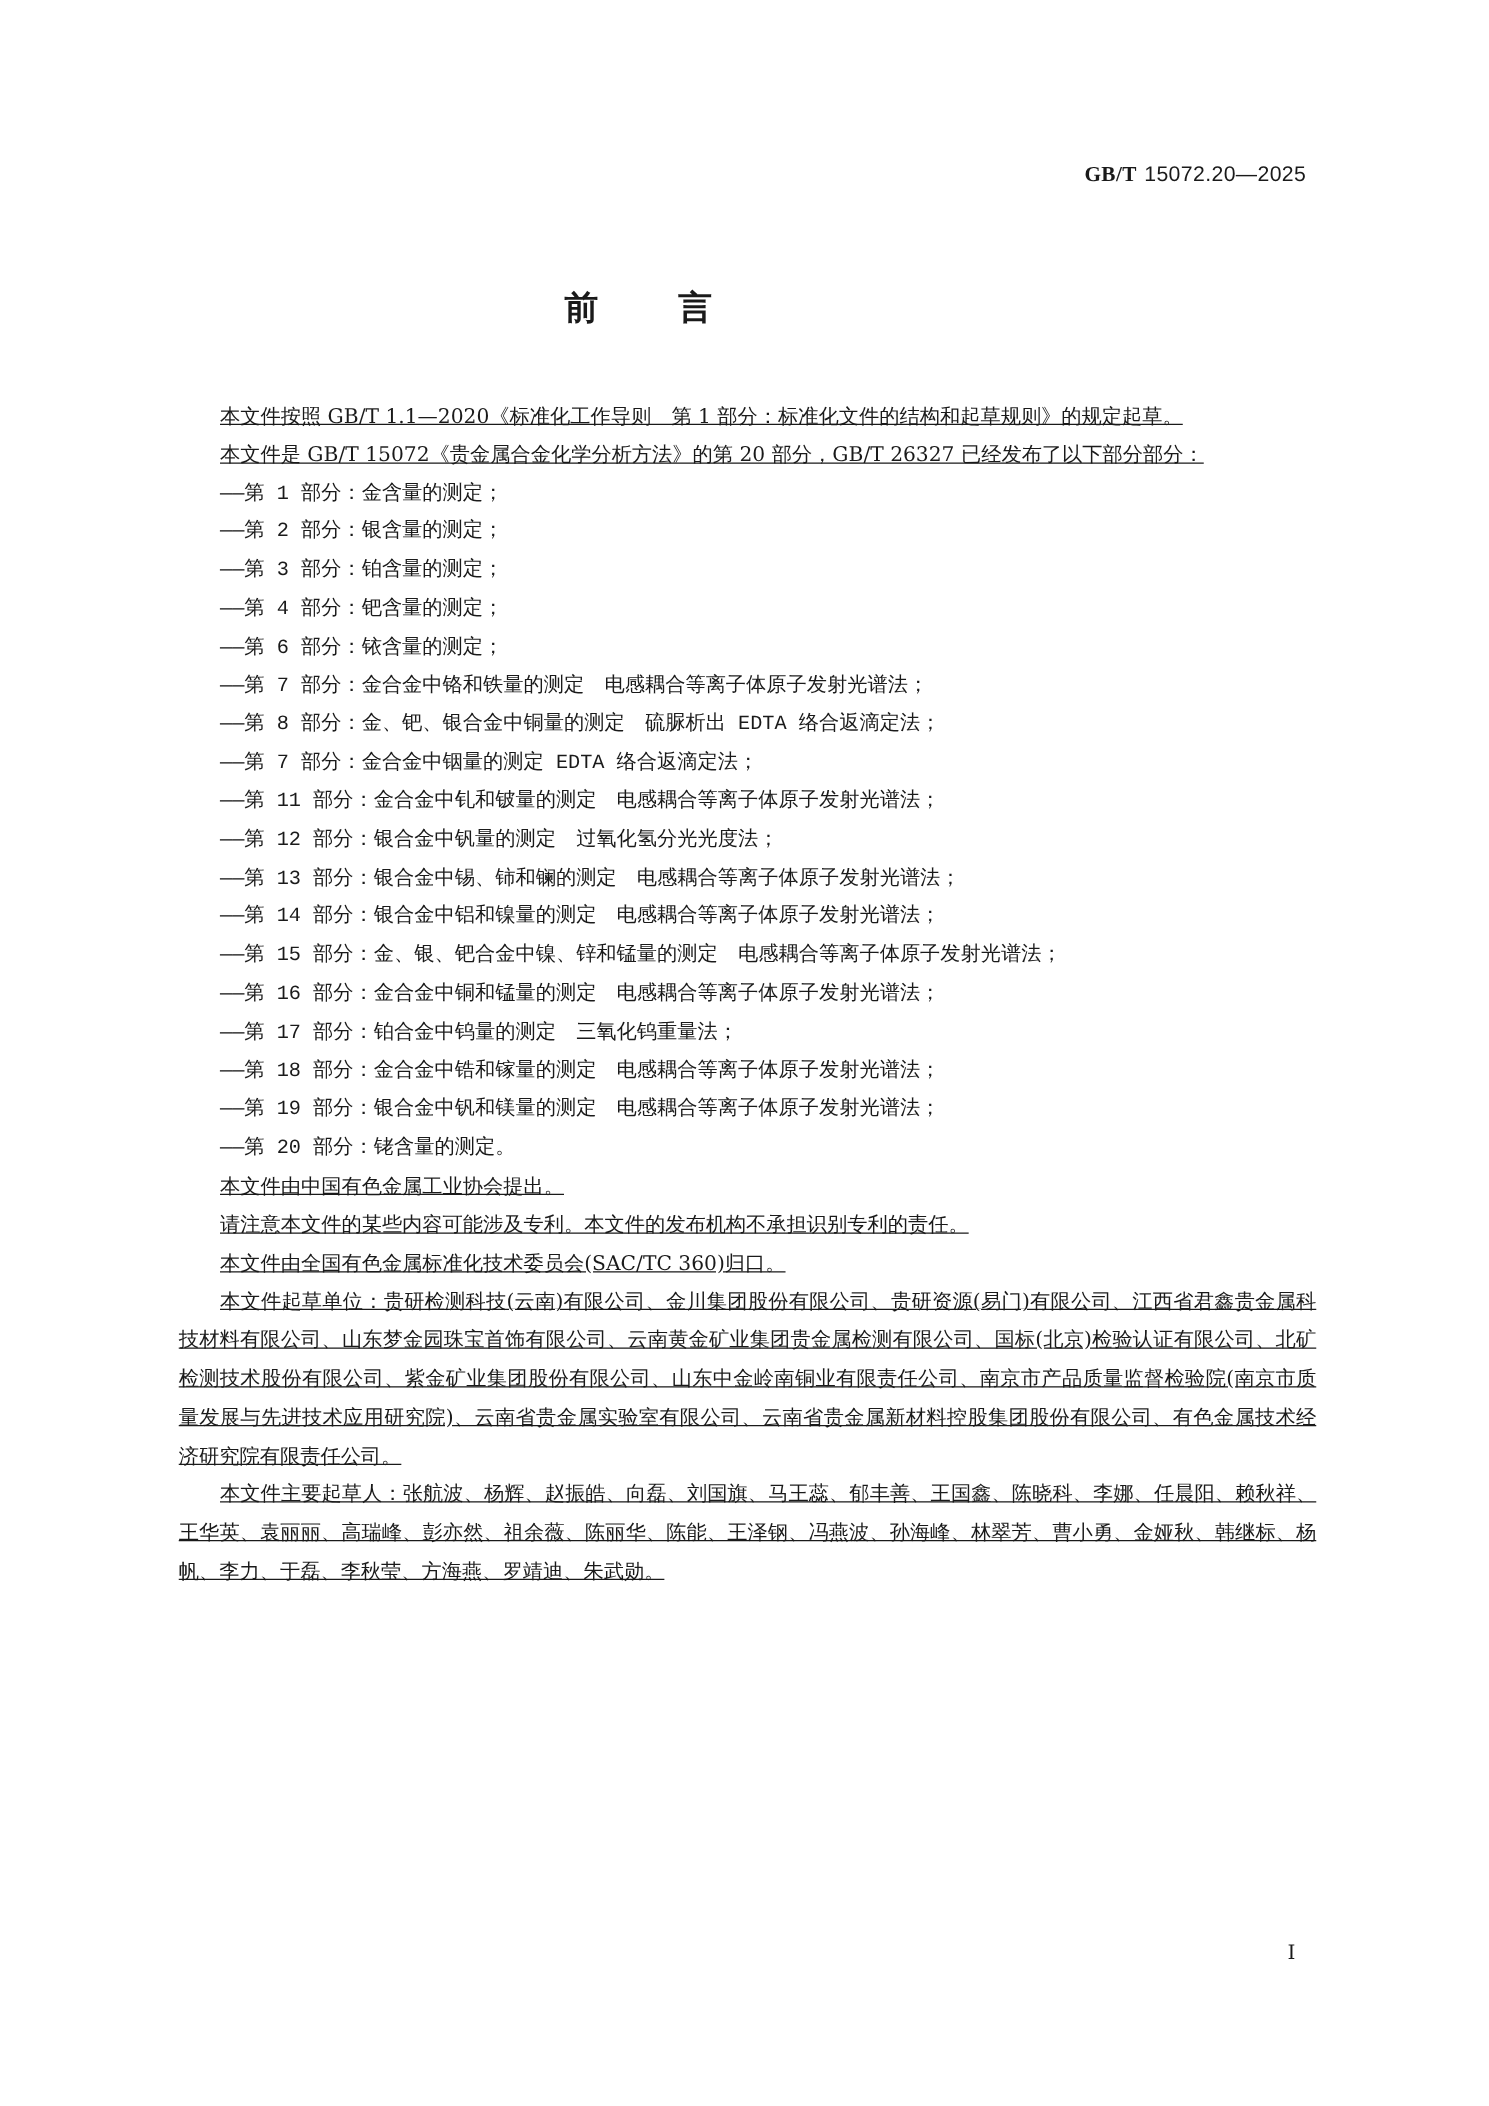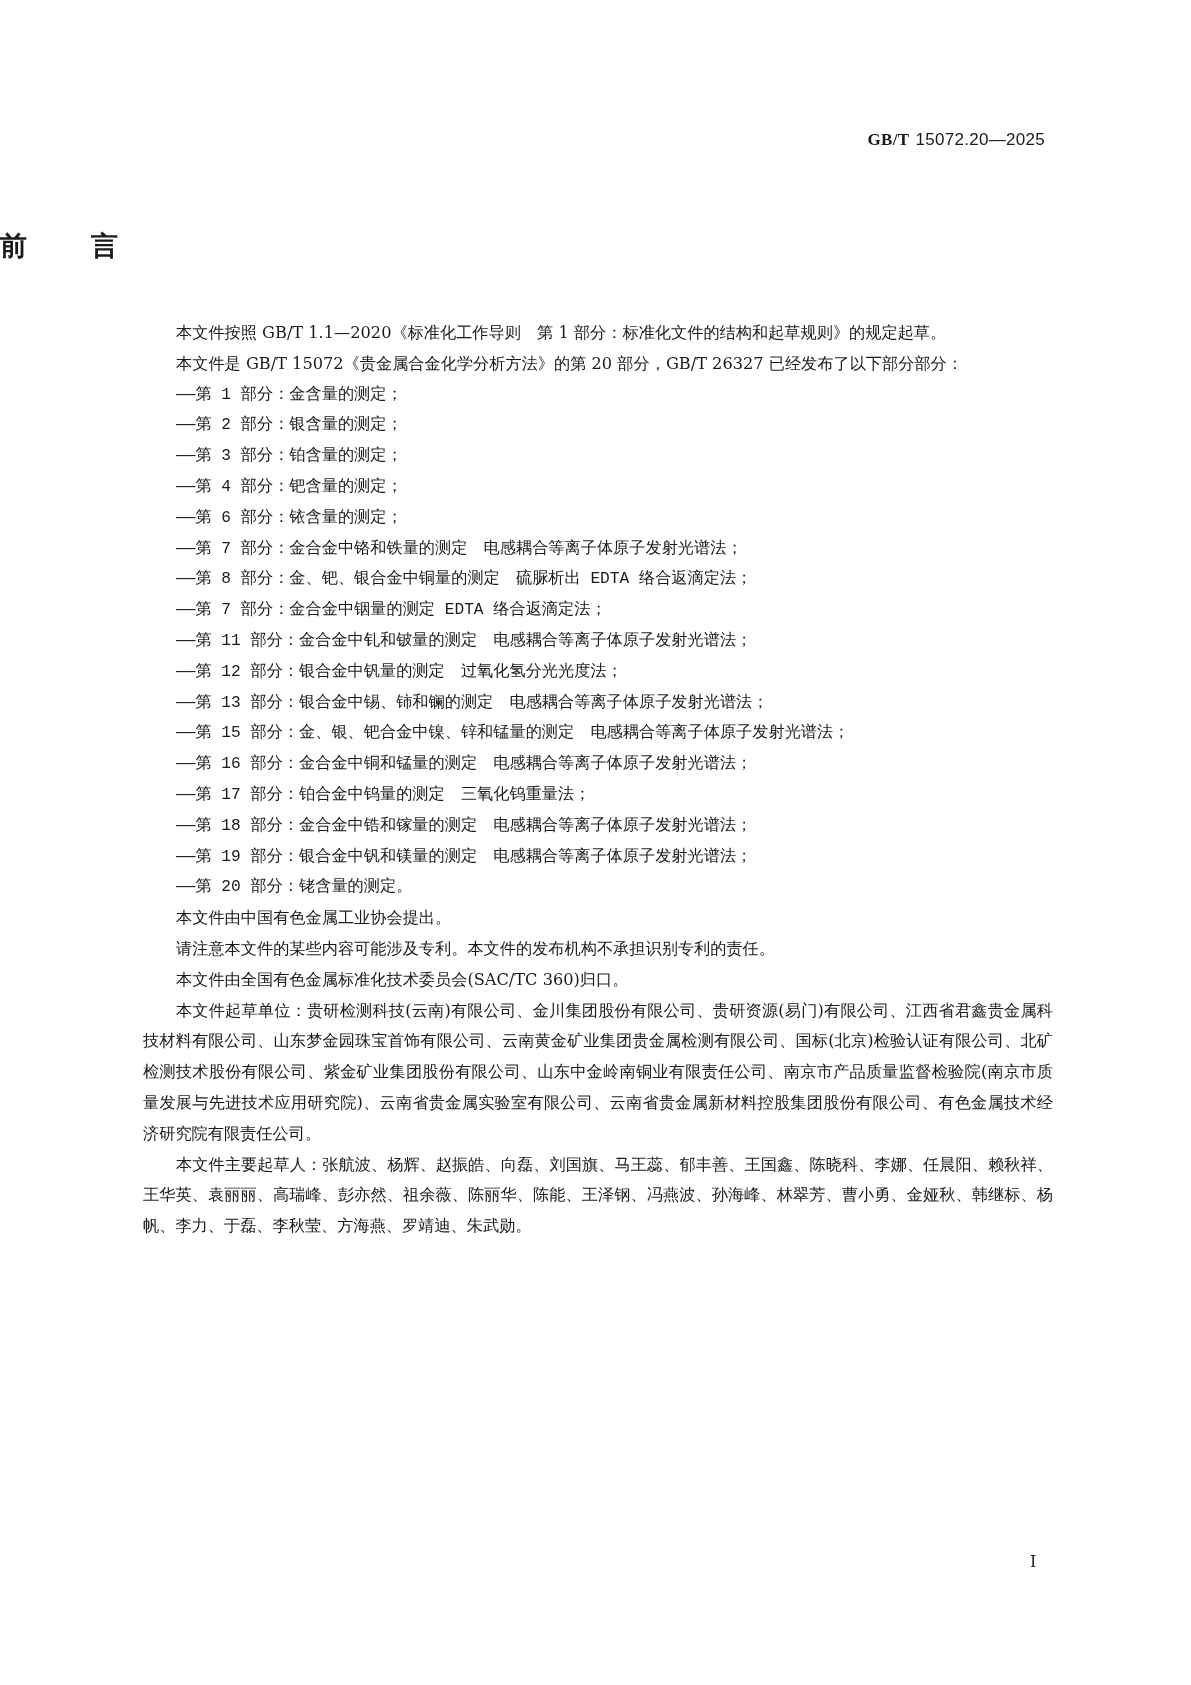--- a/index.html
+++ b/index.html
@@ -1,26 +1,26 @@
 <!DOCTYPE html>
 <html><head>
 <meta charset="utf-8">
 <style>
   html, body { margin: 0; padding: 0; background: #ffffff; }
   body { width: 1191px; height: 1685px; position: relative; overflow: hidden;
          font-family: "DejaVu Serif", "Liberation Serif", serif; color: #1a1a1a; }
   .doc-code { position: absolute; top: 130px; right: 146px; font-size: 17px; font-weight: bold;
               font-family: "Liberation Serif", serif; letter-spacing: 0.3px; text-align: center; }
   .doc-code .num { font-family: "Liberation Sans", sans-serif; font-weight: normal; margin-left: 6px; }
-  .title { position: absolute; top: 228px; left: 0; width: 1021px; 
+  .title { position: absolute; top: 228px; left: 0; width: 1021px; text-align: center;
            font-size: 27px; font-weight: bold; font-family: Liberation Sans, sans-serif; }
   .title span { display: inline-block; }
   .title .gap { width: 64px; }
   .body { position: absolute; top: 318px; left: 143px; width: 910px; font-size: 16.2px; line-height: 30.8px; }
-  .p { text-indent: 33px; margin: 0; text-align: justify; }
+  .p { text-indent: 33px; margin: 0; text-align: justify; text-decoration: underline; }
   .li { margin: 0; padding-left: 33px; white-space: nowrap; font-family: Liberation Mono, monospace; }
   .page-num { position: absolute; top: 1552px; left: 1030px; font-size: 16px; }
 </style>
 </head>
 <body>
 
 <div class="doc-code">
   <span>GB/T</span><span class="num">15072.20—2025</span>
 </div>
 
@@ -36,20 +36,21 @@
     <p class="li">——第 2 部分：银含量的测定；</p>
     <p class="li">——第 3 部分：铂含量的测定；</p>
     <p class="li">——第 4 部分：钯含量的测定；</p>
     <p class="li">——第 6 部分：铱含量的测定；</p>
     <p class="li">——第 7 部分：金合金中铬和铁量的测定　电感耦合等离子体原子发射光谱法；</p>
     <p class="li">——第 8 部分：金、钯、银合金中铜量的测定　硫脲析出 EDTA 络合返滴定法；</p>
     <p class="li">——第 7 部分：金合金中铟量的测定 EDTA 络合返滴定法；</p>
     <p class="li">——第 11 部分：金合金中钆和铍量的测定　电感耦合等离子体原子发射光谱法；</p>
     <p class="li">——第 12 部分：银合金中钒量的测定　过氧化氢分光光度法；</p>
     <p class="li">——第 13 部分：银合金中锡、铈和镧的测定　电感耦合等离子体原子发射光谱法；</p>
+    <p class="li">——第 14 部分：银合金中铝和镍量的测定　电感耦合等离子体原子发射光谱法；</p>
     <p class="li">——第 15 部分：金、银、钯合金中镍、锌和锰量的测定　电感耦合等离子体原子发射光谱法；</p>
     <p class="li">——第 16 部分：金合金中铜和锰量的测定　电感耦合等离子体原子发射光谱法；</p>
     <p class="li">——第 17 部分：铂合金中钨量的测定　三氧化钨重量法；</p>
     <p class="li">——第 18 部分：金合金中锆和镓量的测定　电感耦合等离子体原子发射光谱法；</p>
     <p class="li">——第 19 部分：银合金中钒和镁量的测定　电感耦合等离子体原子发射光谱法；</p>
     <p class="li">——第 20 部分：铑含量的测定。</p>
   </div>
   <p class="p">本文件由中国有色金属工业协会提出。</p>
   <p class="p">请注意本文件的某些内容可能涉及专利。本文件的发布机构不承担识别专利的责任。</p>
   <p class="p">本文件由全国有色金属标准化技术委员会(SAC/TC 360)归口。</p>

